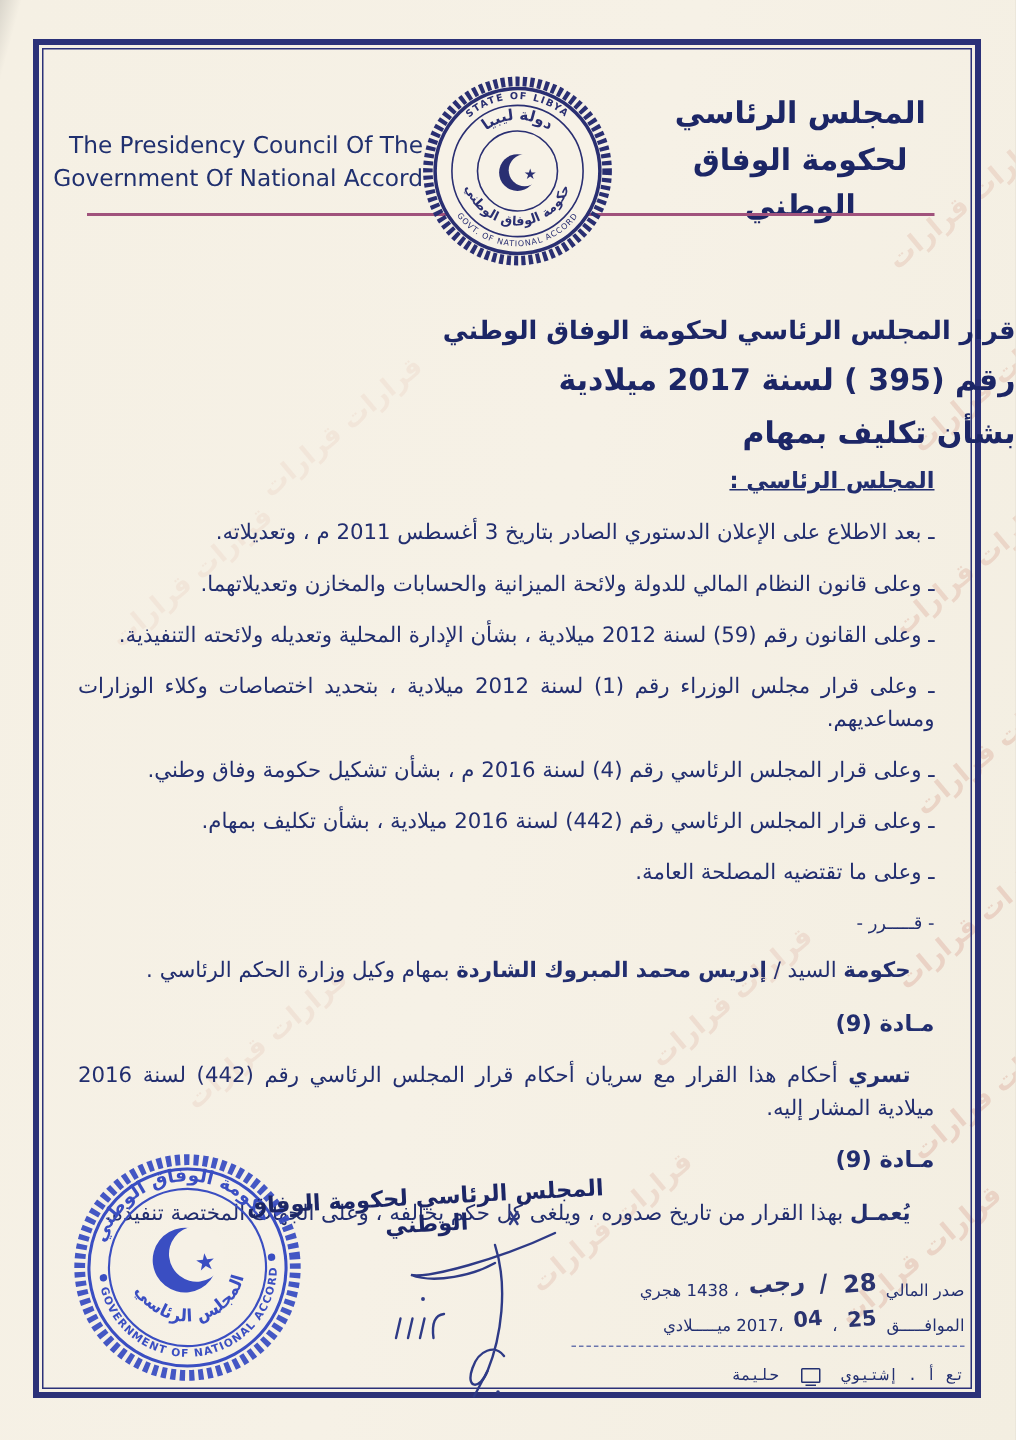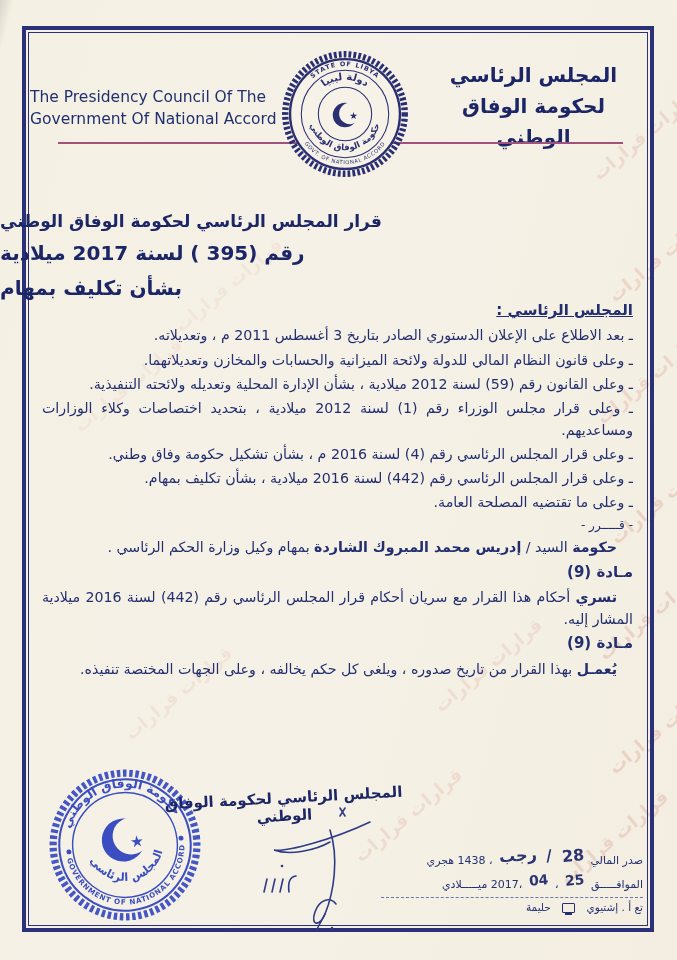--- a/index.html
+++ b/index.html
@@ -19,45 +19,45 @@
     pointer-events:none;font-size:18px;
   }
   
   .frame{
     position:absolute;left:22px;top:26px;width:624px;height:898px;
     border:4px solid #2b3178;
   }
   .frame-inner{position:absolute;inset:2px;border:1.5px solid #2b3178;}
   
   .header-en{
-    position:absolute;left:30px;top:86px;width:252px;text-align:left;
+    position:absolute;left:30px;top:86px;width:252px;text-align:right;
     color:#20306f;font-size:15.5px;line-height:1.45;
   }
   .header-ar{
     position:absolute;right:46px;top:60px;width:195px;text-align:center;direction:rtl;
     color:#1c2666;font-size:20px;font-weight:bold;line-height:1.55;
   }
   .header-rule{position:absolute;left:58px;right:54px;top:142px;height:2px;background:#a0527c;}
   .seal{position:absolute;left:281px;top:50px;width:128px;height:128px;}
   
   .title{
-    position:absolute;left:0;right:0;top:207px;text-align:left;direction:rtl;
+    position:absolute;left:0;right:0;top:207px;text-align:right;direction:rtl;
     color:#1c2666;font-weight:bold;line-height:1.72;
   }
   .title .t1{font-size:17px;}
   .title .t2,.title .t3{font-size:20px;}
   
   .bodytext{
     position:absolute;left:40px;right:42px;top:297px;direction:rtl;
     color:#222e6f;font-size:14.2px;line-height:1.56;
   }
   .preamble-heading{
     font-weight:bold;font-size:15px;text-decoration:underline;margin:0 0 3px 0;
   }
-  .bodytext p{margin:2px;text-align:justify;text-align-last:right;}
+  .bodytext p{margin:12px;text-align:justify;text-align-last:right;}
   .decree-word{
     text-align:center;text-align-last:center;font-weight:normal;font-size:12px;margin-top:7px;
   }
   .article-heading{
     text-align:center;text-align-last:center;font-weight:bold;font-size:15px;margin-top:2px;
   }
   .article-text{text-indent:16px;}
   .b{font-weight:bold;}
   
   .stamp2{position:absolute;left:48px;top:768px;width:154px;height:154px;transform:rotate(-7deg);}
@@ -71,21 +71,21 @@
     color:#233071;font-size:11px;line-height:1.7;
   }
   .dates .row{display:block;}
   .hand{
     display:inline-block;color:#2b3470;font-size:16px;font-weight:bold;
     transform:rotate(-5deg);position:relative;top:-3px;margin:0 3px;
     font-family:"DejaVu Sans",cursive,sans-serif;
   }
   .hand.small{font-size:14px;}
   .dotted{border-bottom:1px dashed #6a75ad;padding-bottom:1px;}
-  .clerk{font-size:10.5px;margin-top:1px;}
+  .clerk{font-size:10.5px;margin-top:12px;font-family:Liberation Mono, monospace;}
   .icon-monitor{
     display:inline-block;width:11px;height:8px;border:1.3px solid #233071;
     border-radius:1px;vertical-align:middle;margin:0 8px;position:relative;
   }
   .icon-monitor::after{
     content:"";position:absolute;left:2px;right:2px;bottom:-3px;height:1.5px;background:#233071;
   }
 </style>
 </head>
 <body>

